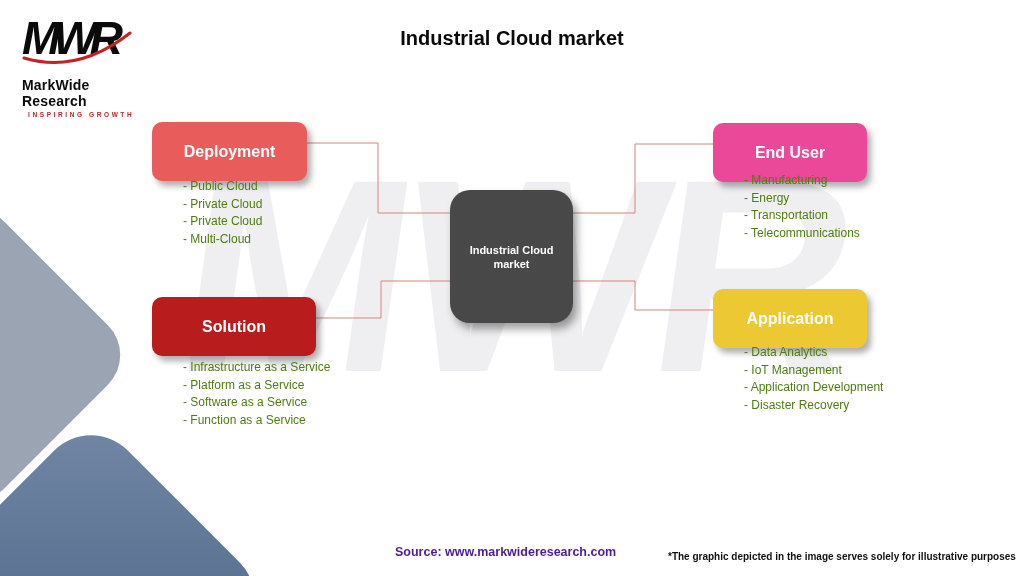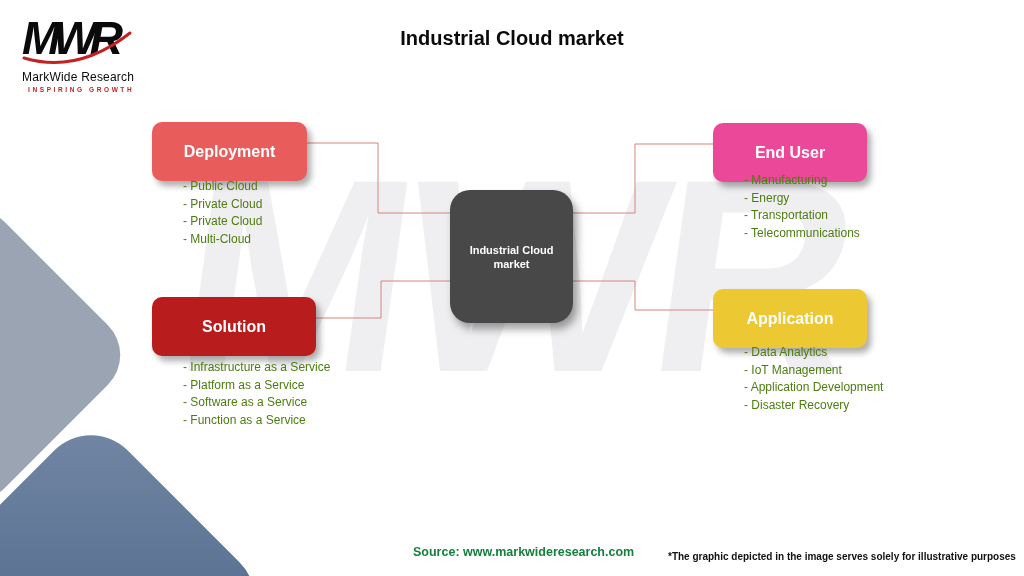--- a/index.html
+++ b/index.html
@@ -50,25 +50,25 @@
   .logo-acronym {
     font-size: 46px;
     font-weight: 900;
     font-style: italic;
     letter-spacing: -7px;
     color: #0a0a0a;
     line-height: 48px;
   }
   .logo-swoosh { position: absolute; left: 0px; top: 14px; width: 112px; height: 40px; }
   .logo-name {
-    font-size: 12px;
-    font-weight: normal;
+    font-size: 14px;
+    font-weight: bold;
     color: #0a0a0a;
     letter-spacing: 0.2px;
-    margin-top: 8px;
+    margin-top: 15px;
   }
   .logo-tagline {
     font-size: 6.5px;
     font-weight: bold;
     color: #c22222;
     text-transform: uppercase;
     letter-spacing: 2.6px;
     margin-top: 2px;
     margin-left: 6px;
   }
@@ -80,24 +80,24 @@
     left: 0; top: 27px;
     width: 100%;
     text-align: center;
     font-size: 20px;
     font-weight: bold;
     color: #0a0a0a;
   }
   .source-line {
     position: absolute;
     z-index: 2;
-    left: 413px; top: 545px;
+    left: 395px; top: 545px;
     font-size: 12.5px;
     font-weight: bold;
-    color: #15803d;
+    color: #4c1d95;
     white-space: nowrap;
   }
   .disclaimer {
     position: absolute;
     z-index: 2;
     left: 668px; top: 551px;
     font-size: 10px;
     font-weight: 600;
     color: #111111;
     white-space: nowrap;

